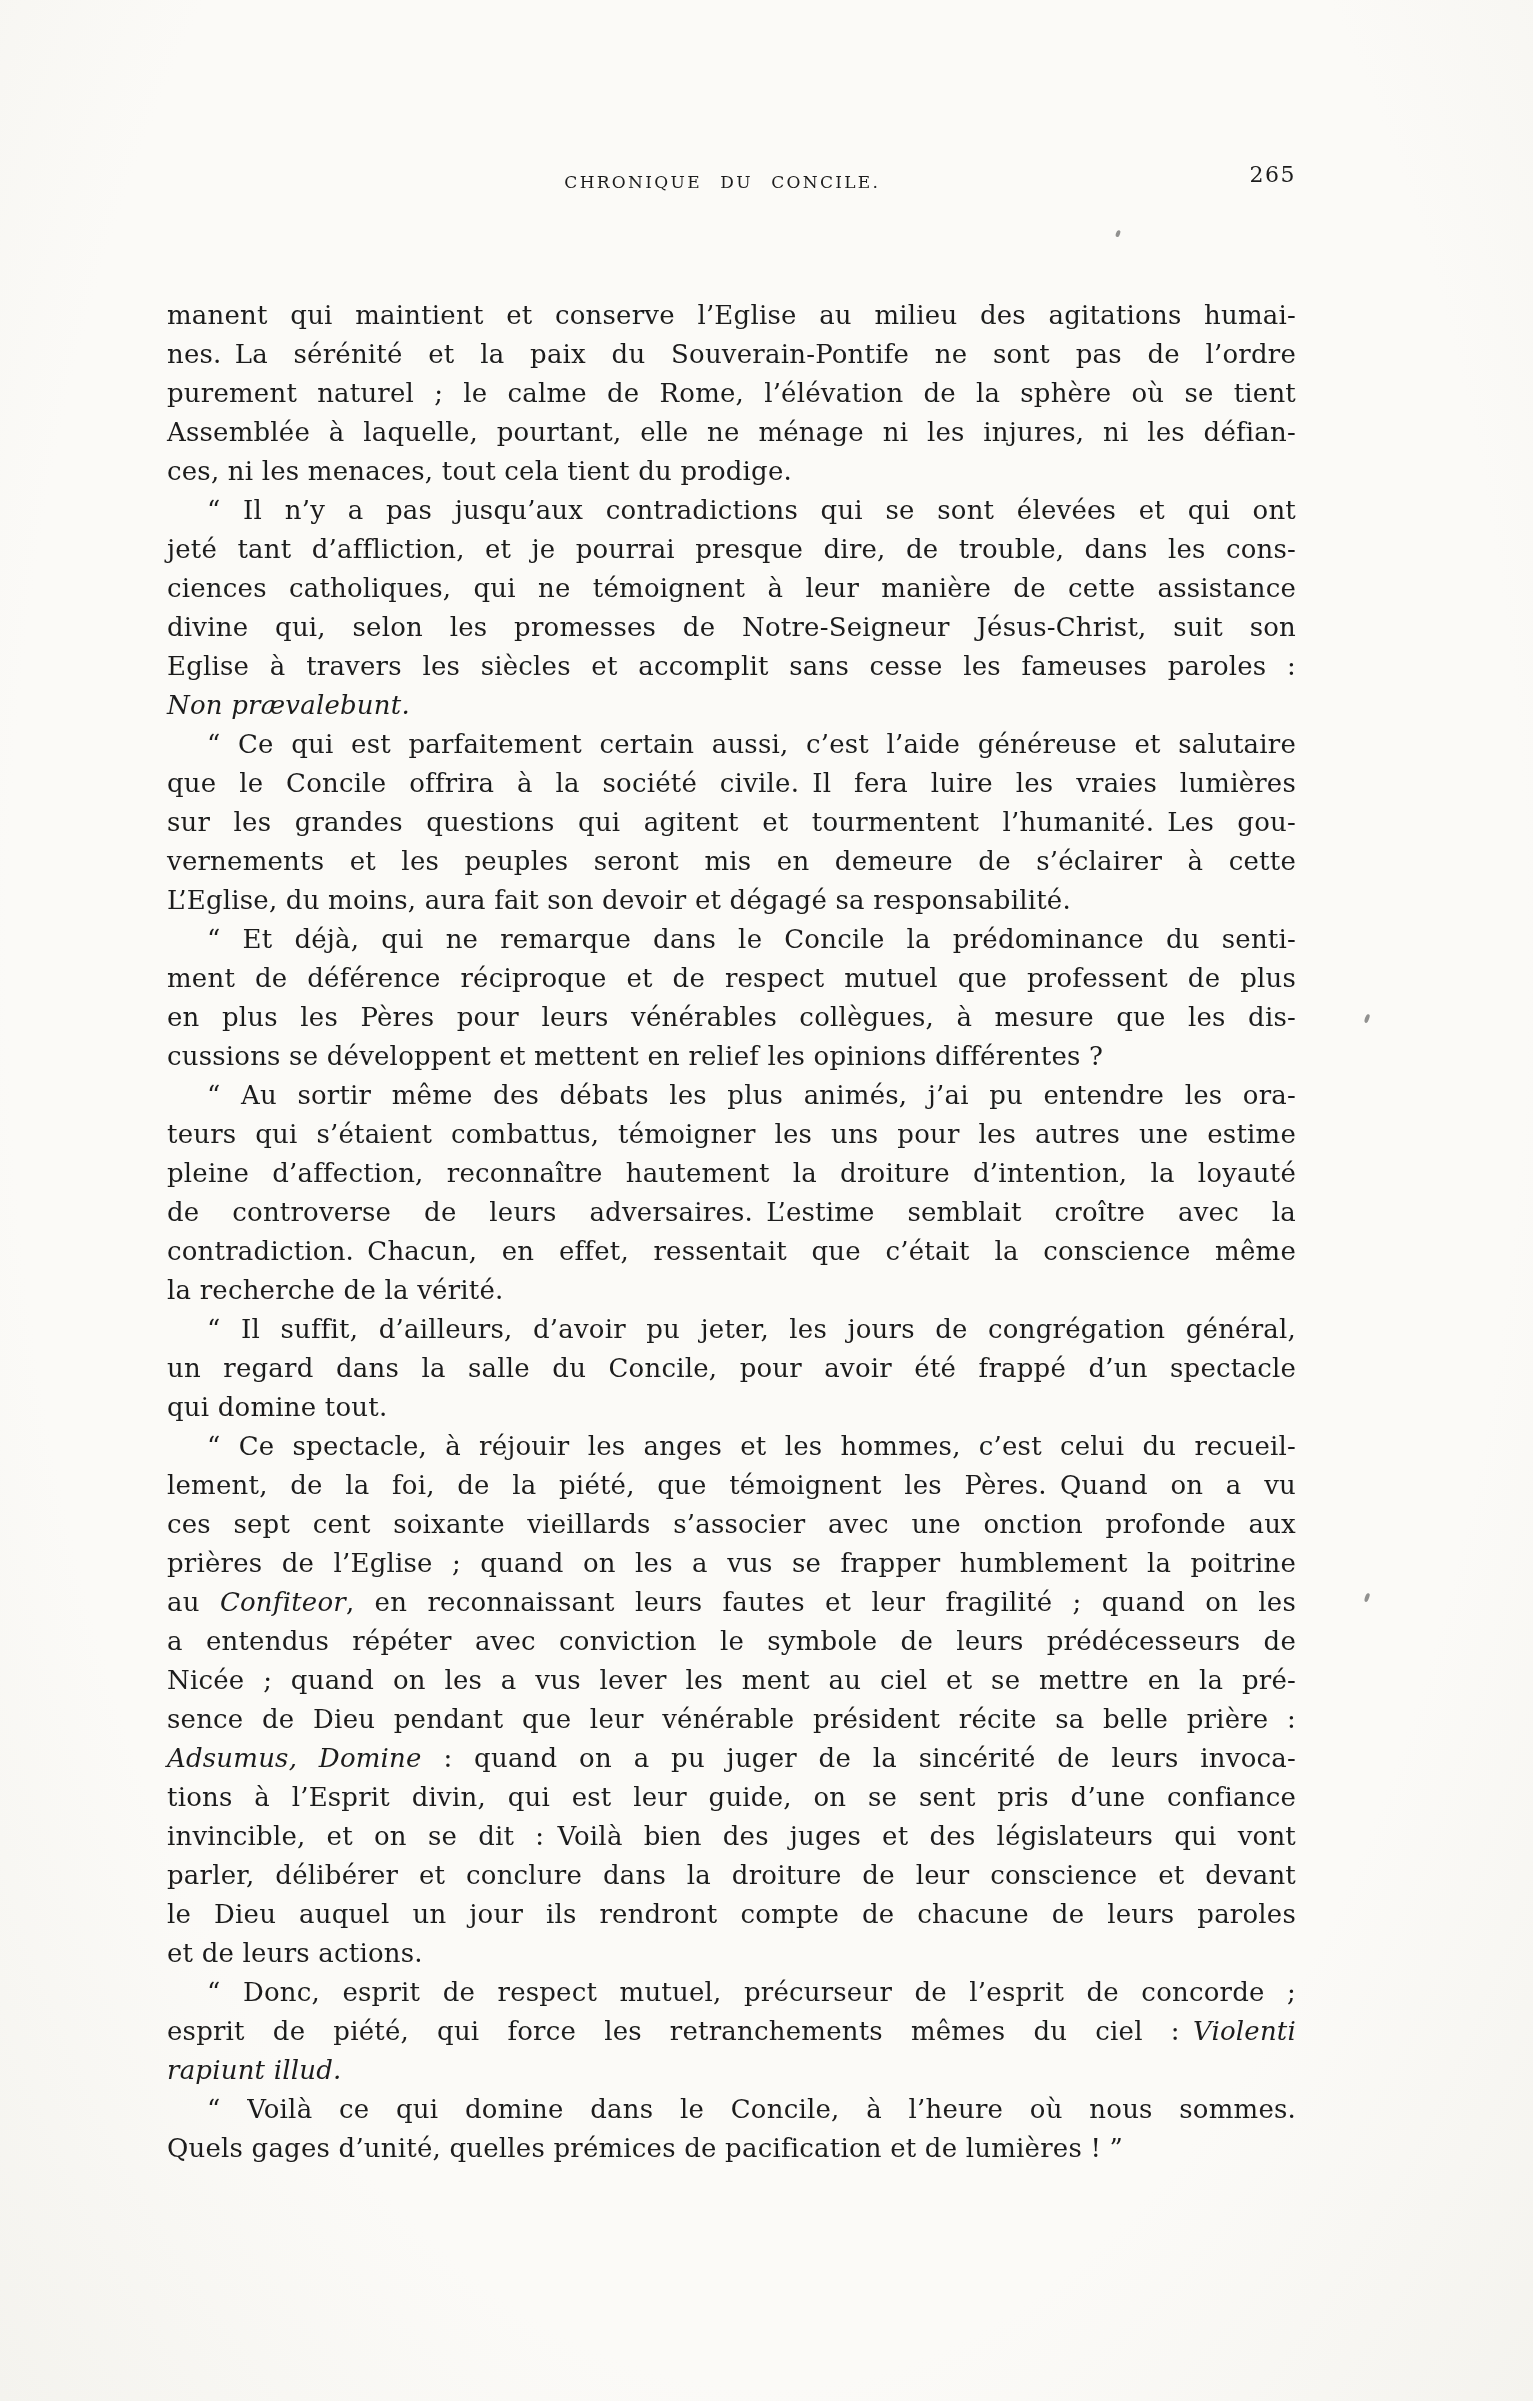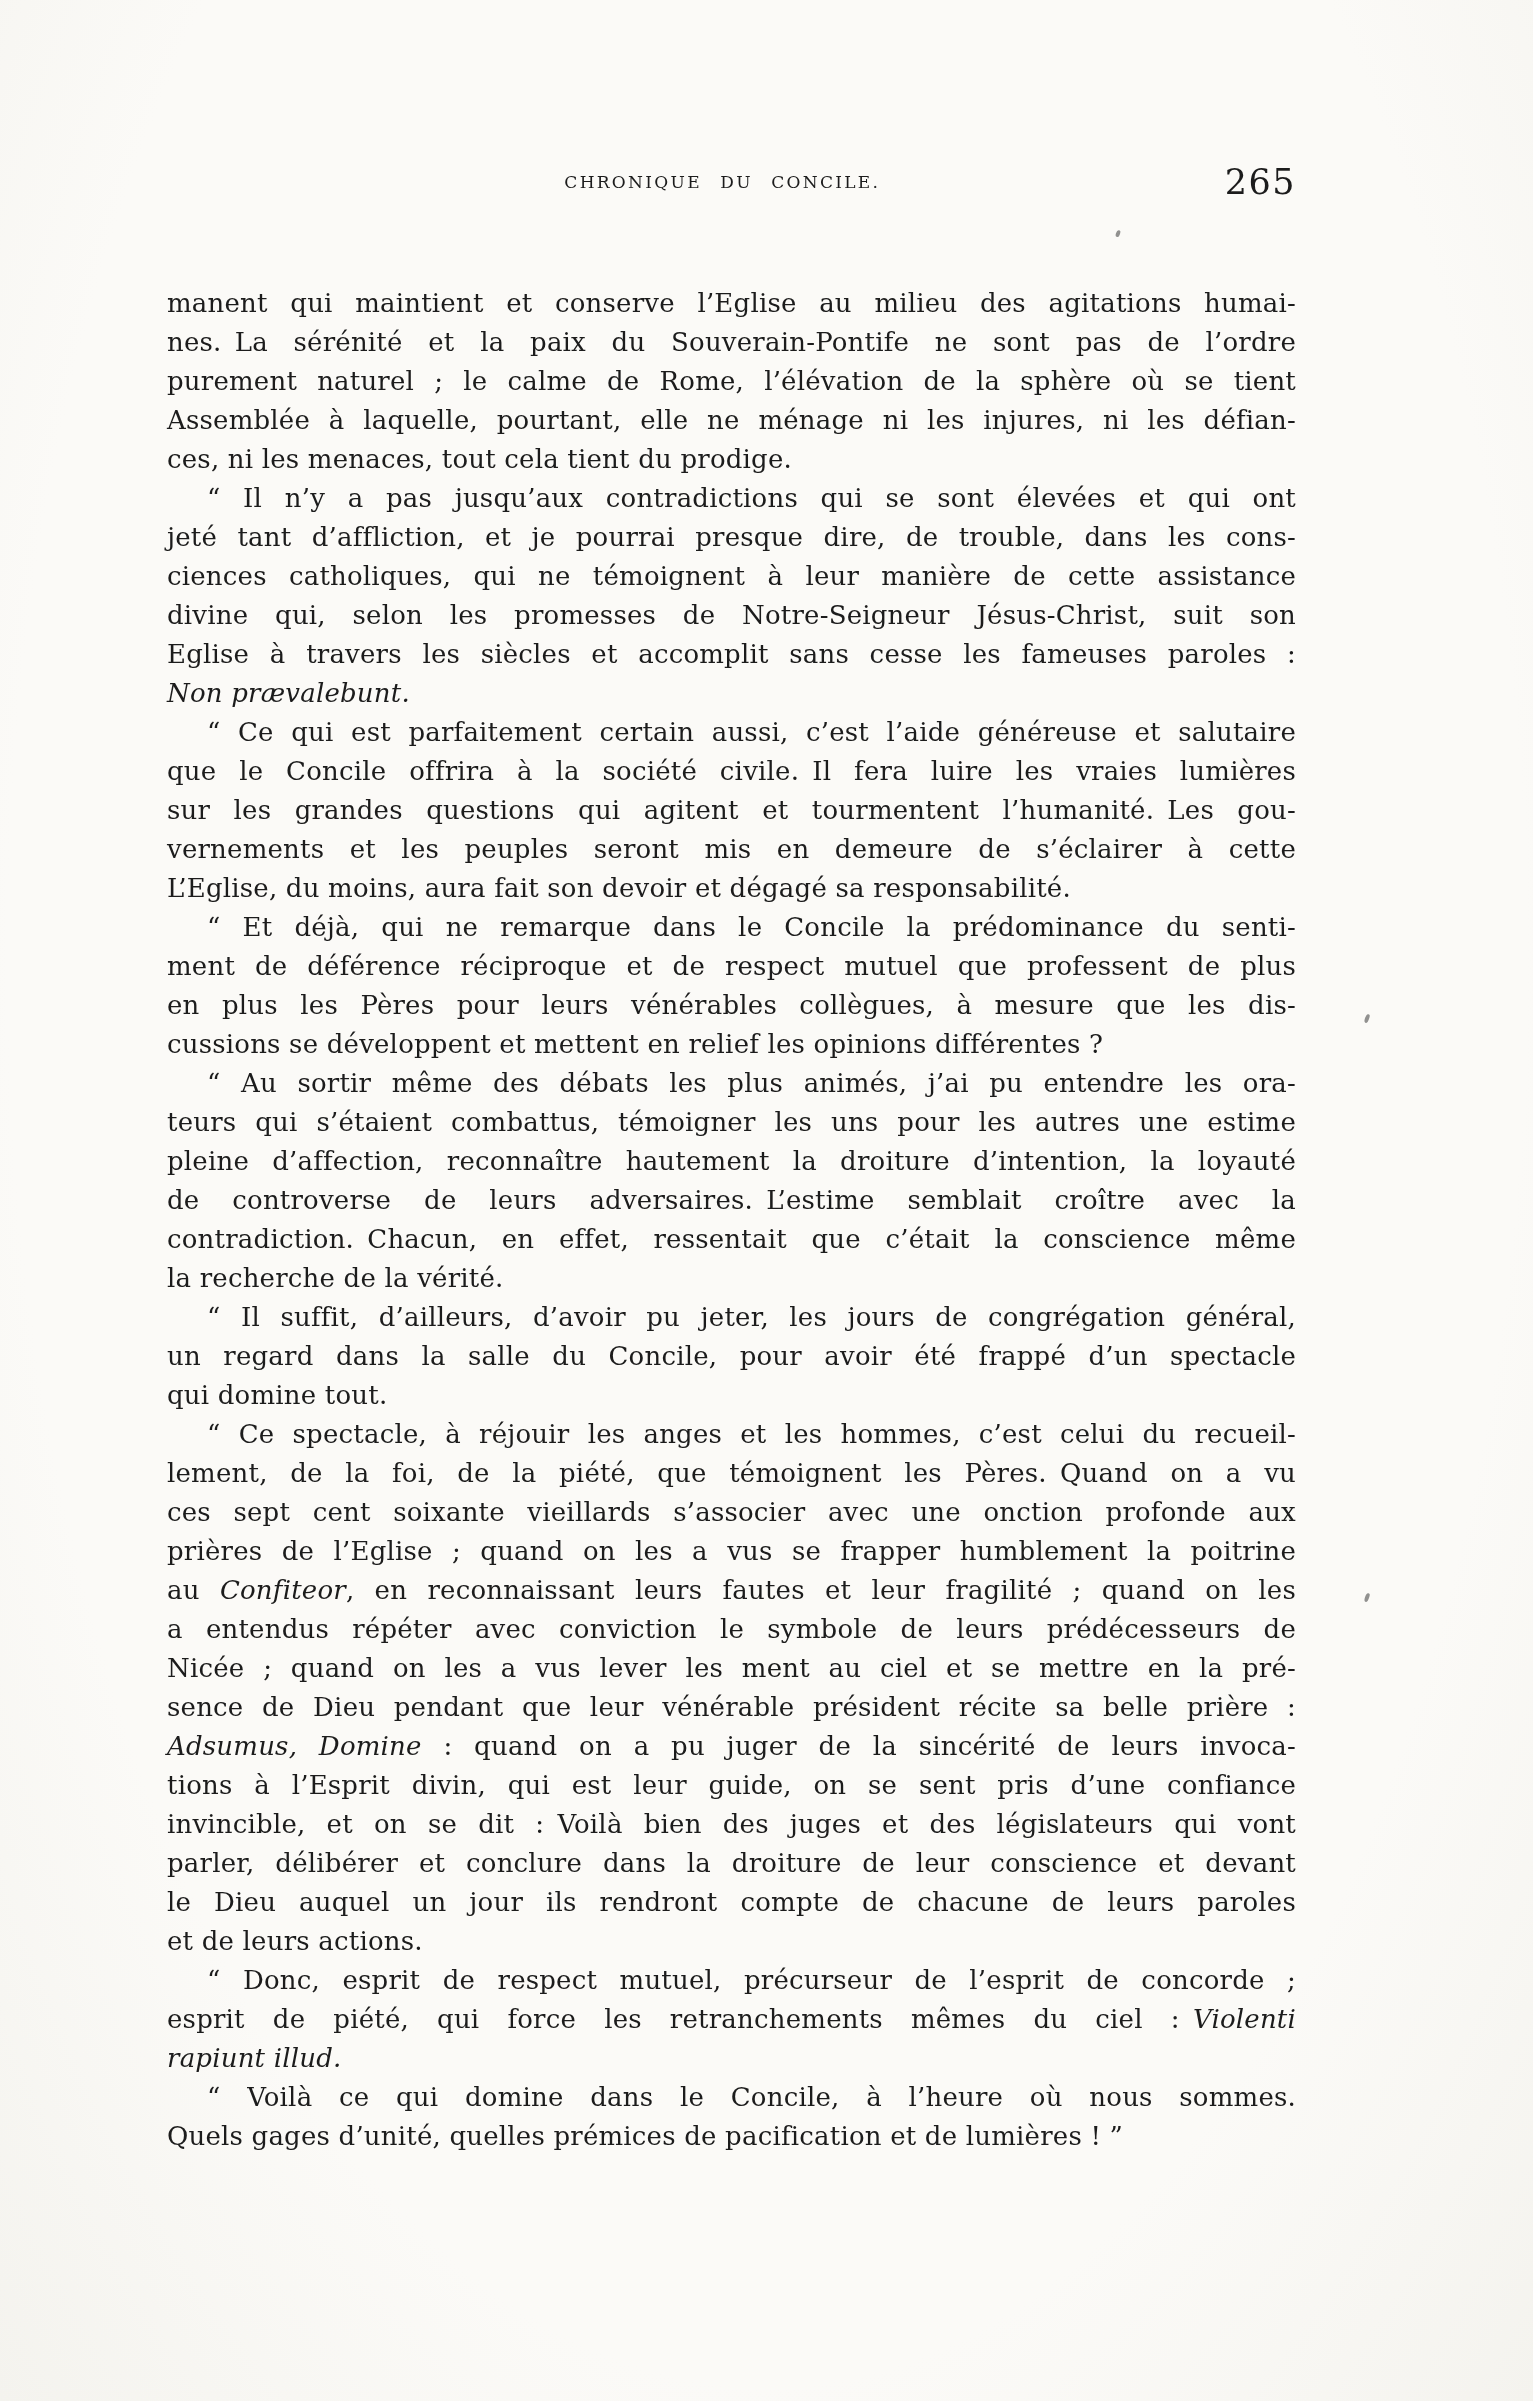--- a/index.html
+++ b/index.html
@@ -35,27 +35,27 @@
     font-size: 17px;
     letter-spacing: 2.3px;
     word-spacing: 10.7px;
     white-space: nowrap;
     color: var(--ink);
   }
   .page-number {
     position: absolute;
     right: 0;
     top: -4.6px;
-    font-size: 35px;
+    font-size: 22px;
     letter-spacing: 1.5px;
     color: var(--ink);
   }
   .body-block {
     position: absolute;
-    top: 284px;
+    top: 296px;
     left: 167px;
     width: 1129px;
     font-size: 26px;
     line-height: 39px;
     letter-spacing: 0.2px;
     color: var(--ink);
   }
   .paragraph { margin: 0; }
   .line {
     text-align: justify;

